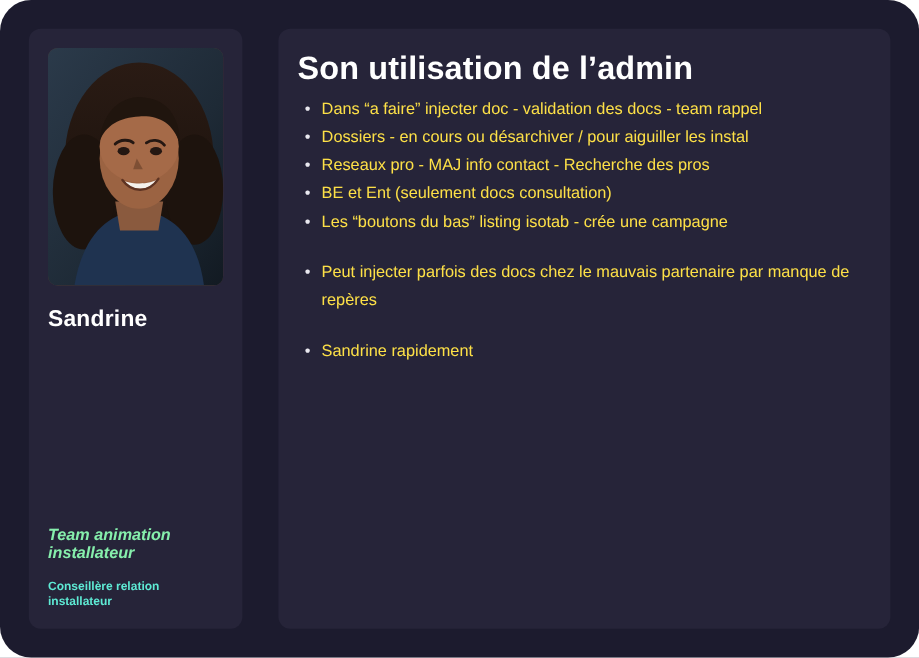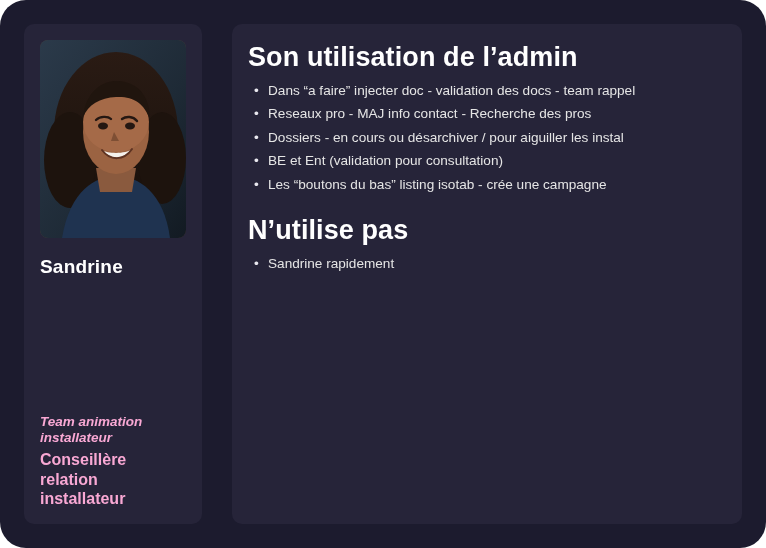--- a/index.html
+++ b/index.html
@@ -54,31 +54,31 @@
     margin-top: 18px;
     color: #ffffff;
     font-size: 19px;
     font-weight: bold;
     letter-spacing: 0.2px;
   }
 
   .persona-spacer { flex: 1 1 auto; }
 
   .persona-role {
-    color: #f9a8d4;
+    color: #86efac;
     font-size: 13.5px;
     font-style: italic;
     font-weight: bold;
     line-height: 1.15;
-    margin-bottom: 5px;
+    margin-bottom: 15px;
   }
 
   .persona-title {
-    color: #f9a8d4;
-    font-size: 16px;
+    color: #5eead4;
+    font-size: 10px;
     font-weight: bold;
     line-height: 1.2;
   }
 
   .content-panel {
     position: absolute;
     left: 232px;
     top: 24px;
     width: 510px;
     height: 500px;
@@ -98,21 +98,21 @@
   }
   .section + .section { margin-top: 19px; }
 
   .bullets {
     list-style: none;
     margin: 0;
     padding: 0;
   }
   .bullets li {
     position: relative;
-    color: #e5e5e5;
+    color: #fde047;
     font-size: 13.6px;
     line-height: 1.72;
     padding-left: 20px;
     margin: 0;
   }
   .bullets li::before {
     content: "\2022";
     position: absolute;
     left: 6px;
     top: 0;
@@ -166,33 +166,33 @@
     <div class="persona-role">Team animation installateur</div>
     <div class="persona-title">Conseillère relation installateur</div>
   </div>
 
   <div class="content-panel">
 
     <div class="section">
       <h2 class="section-title">Son utilisation de l’admin</h2>
       <ul class="bullets">
         <li>Dans “a faire” injecter doc - validation des docs - team rappel</li>
+        <li>Dossiers - en cours ou désarchiver / pour aiguiller les instal</li>
         <li>Reseaux pro - MAJ info contact - Recherche des pros</li>
-        <li>Dossiers - en cours ou désarchiver / pour aiguiller les instal</li>
-        <li>BE et Ent (validation pour consultation)</li>
+        <li>BE et Ent (seulement docs consultation)</li>
         <li>Les “boutons du bas” listing isotab - crée une campagne</li>
       </ul>
     </div>
 
     <div class="section">
       <ul class="bullets">
+        <li>Peut injecter parfois des docs chez le mauvais partenaire par manque de repères</li>
       </ul>
     </div>
 
     <div class="section">
-      <h2 class="section-title">N’utilise pas</h2>
       <ul class="bullets">
         <li>Sandrine rapidement</li>
       </ul>
     </div>
 
   </div>
 </div>
 
 </body></html>

